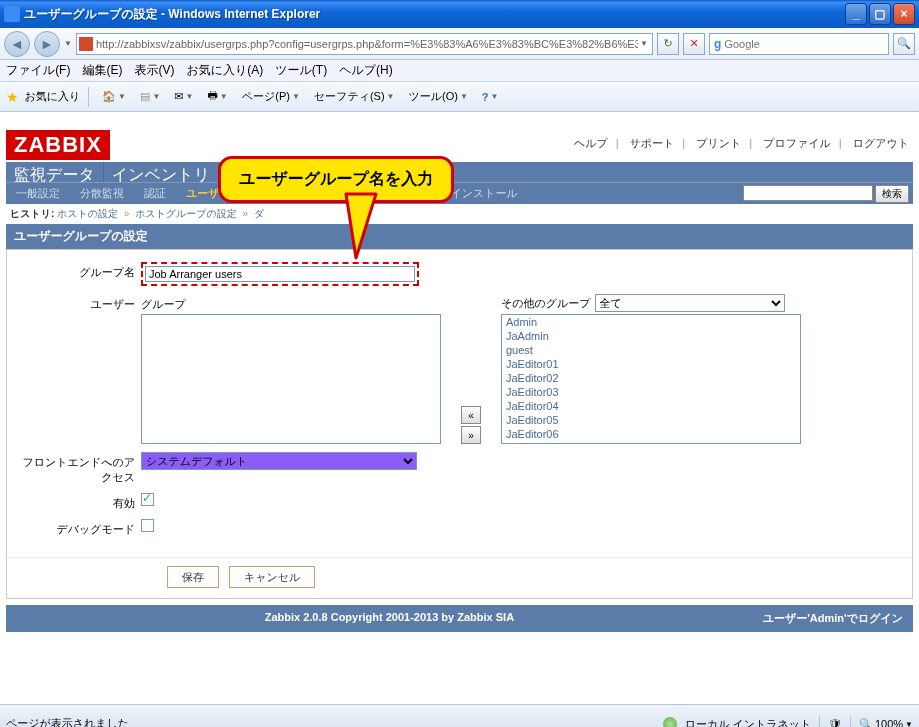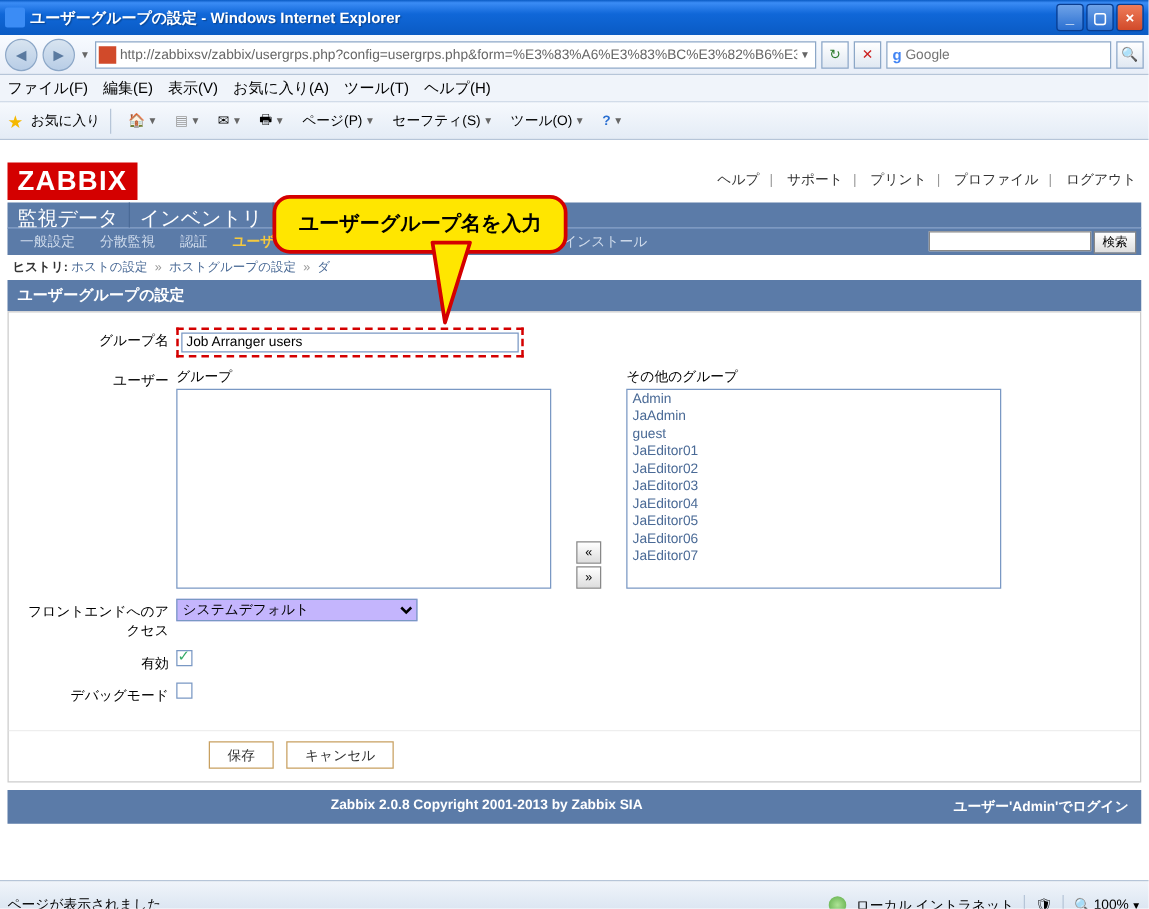--- a/index.html
+++ b/index.html
@@ -68,29 +68,29 @@
 .form-row { display: flex; align-items: flex-start; margin-bottom: 8px; }
 .form-row .lbl { width: 120px; text-align: right; padding-right: 6px; padding-top: 3px; font-size: 11px; }
 .form-row .ctl { }
 
 .group-name-wrap { border: 2px dashed #d40000; padding: 2px; display: inline-block; }
 .group-name-wrap input { width: 270px; height: 16px; border: 1px solid #7a98c4; padding: 0 3px; font-size: 11px; }
 
 .multi-area { display: flex; gap: 20px; align-items: flex-end; }
 .multi-col { }
 .multi-col .mlbl { font-size: 11px; margin-bottom: 2px; display: block; }
-.multi-col .listbox { width: 300px; height: 160px; border: 1px solid #7a98c4; background: #fff; overflow-y: scroll; font-size: 11px; }
+.multi-col .listbox { width: 300px; height: 130px; border: 1px solid #7a98c4; background: #fff; overflow-y: scroll; font-size: 11px; }
 .multi-right .listbox { width: 300px; }
 .listbox .opt { padding: 1px 4px; color: #4a6a96; cursor: pointer; }
 .arrows { display: flex; flex-direction: column; gap: 2px; margin-top: 18px; }
 .arrows button { width: 20px; height: 18px; font-size: 10px; border: 1px solid #888; background: linear-gradient(#fff,#ddd); cursor: pointer; }
 .multi-right .filter-row { display: flex; align-items: center; gap: 4px; margin-bottom: 2px; }
 .multi-right select { width: 190px; height: 18px; border: 1px solid #7a98c4; font-size: 11px; background: #fff; }
 
-select.frontend { width: 193px; height: 18px; border: 1px solid #7a98c4; font-size: 11px; background: #c4b5fd; }
+select.frontend { width: 276px; height: 18px; border: 1px solid #7a98c4; font-size: 11px; background: #8b5cf6; }
 
 .btn-row { padding: 8px 0 10px 160px; display: flex; gap: 10px; }
 .btn-row button { height: 22px; padding: 0 14px; font-size: 11px; border: 1px solid #c8a060; background: #fff; color: #333; cursor: pointer; }
 
 .footer { background: #5b7ba8; color: #fff; font-size: 11px; padding: 6px 10px; display: flex; margin-top: 6px; }
 .footer .copy { margin: 0 auto; font-weight: bold; }
 .footer .login { font-weight: bold; }
 
 
 .callout { position: absolute; left: 218px; top: 156px; z-index: 100; }
@@ -251,20 +251,23 @@
             <span class="mlbl">グループ</span>
             <div class="listbox"></div>
           </div>
           <div class="arrows">
             <button>«</button>
             <button>»</button>
           </div>
           <div class="multi-col multi-right">
             <div class="filter-row">
               <span>その他のグループ</span>
+              <select>
+                <option>全て</option>
+              </select>
             </div>
             <div class="listbox" id="other-list">
                 <div class="opt">Admin</div>
                 <div class="opt">JaAdmin</div>
                 <div class="opt">guest</div>
                 <div class="opt">JaEditor01</div>
                 <div class="opt">JaEditor02</div>
                 <div class="opt">JaEditor03</div>
                 <div class="opt">JaEditor04</div>
                 <div class="opt">JaEditor05</div>

